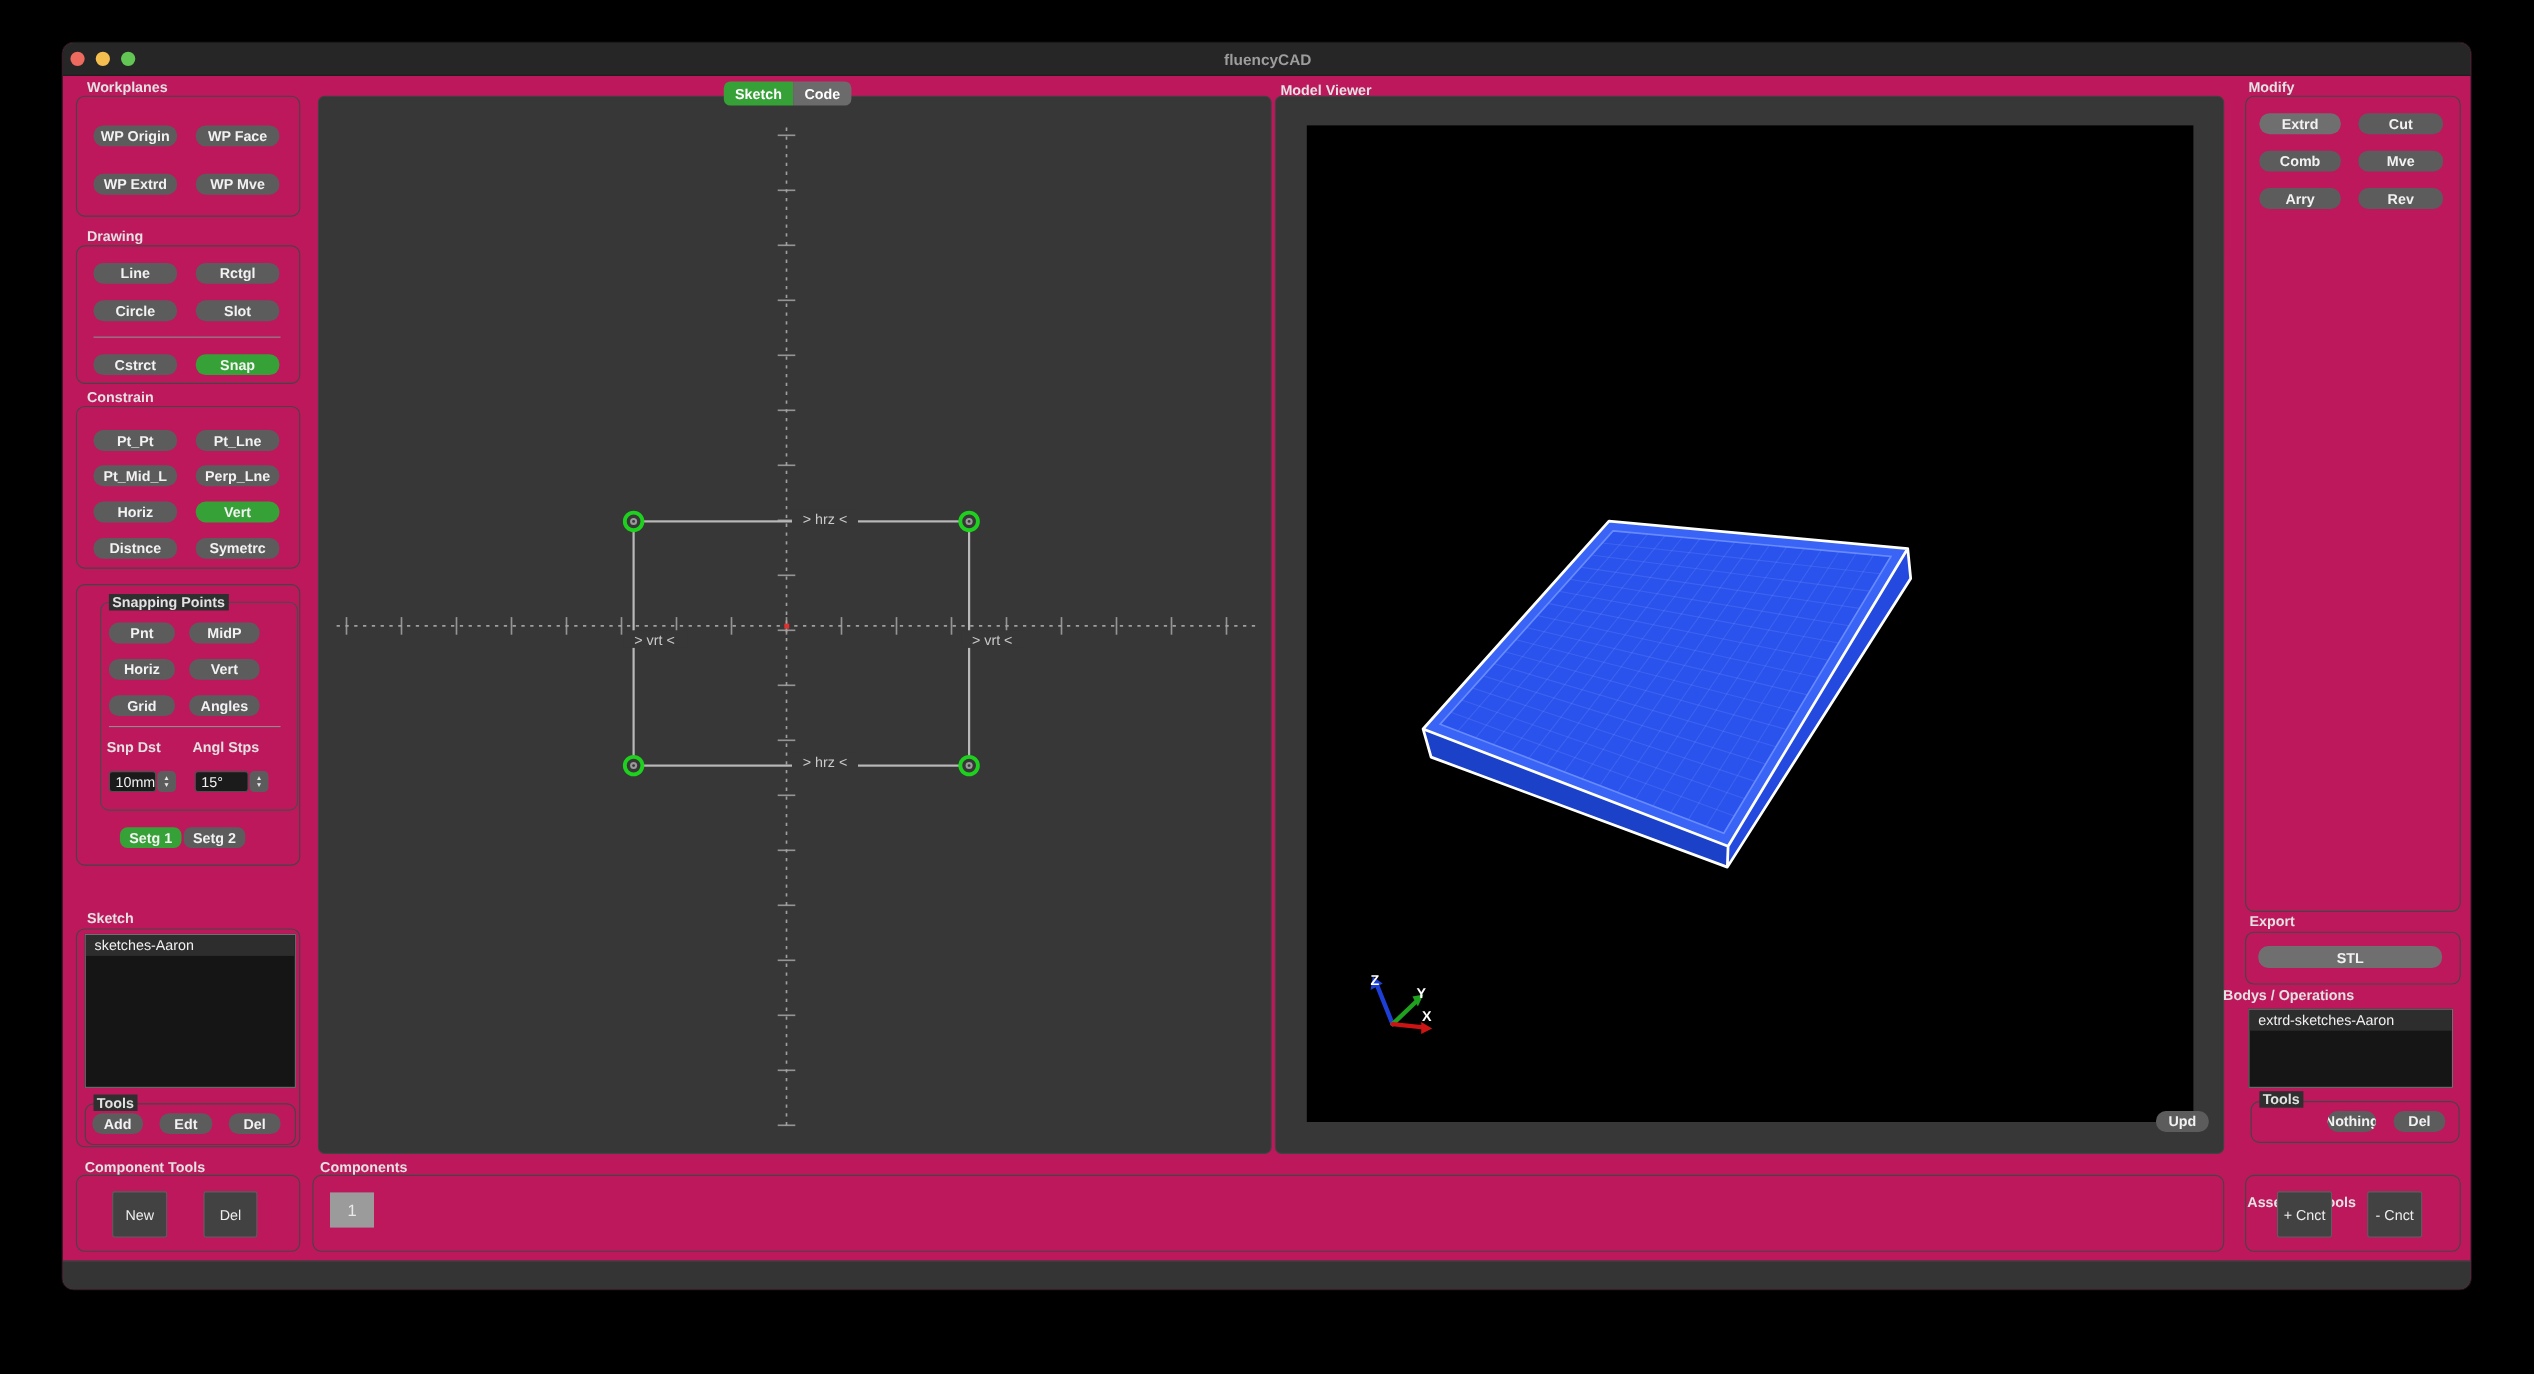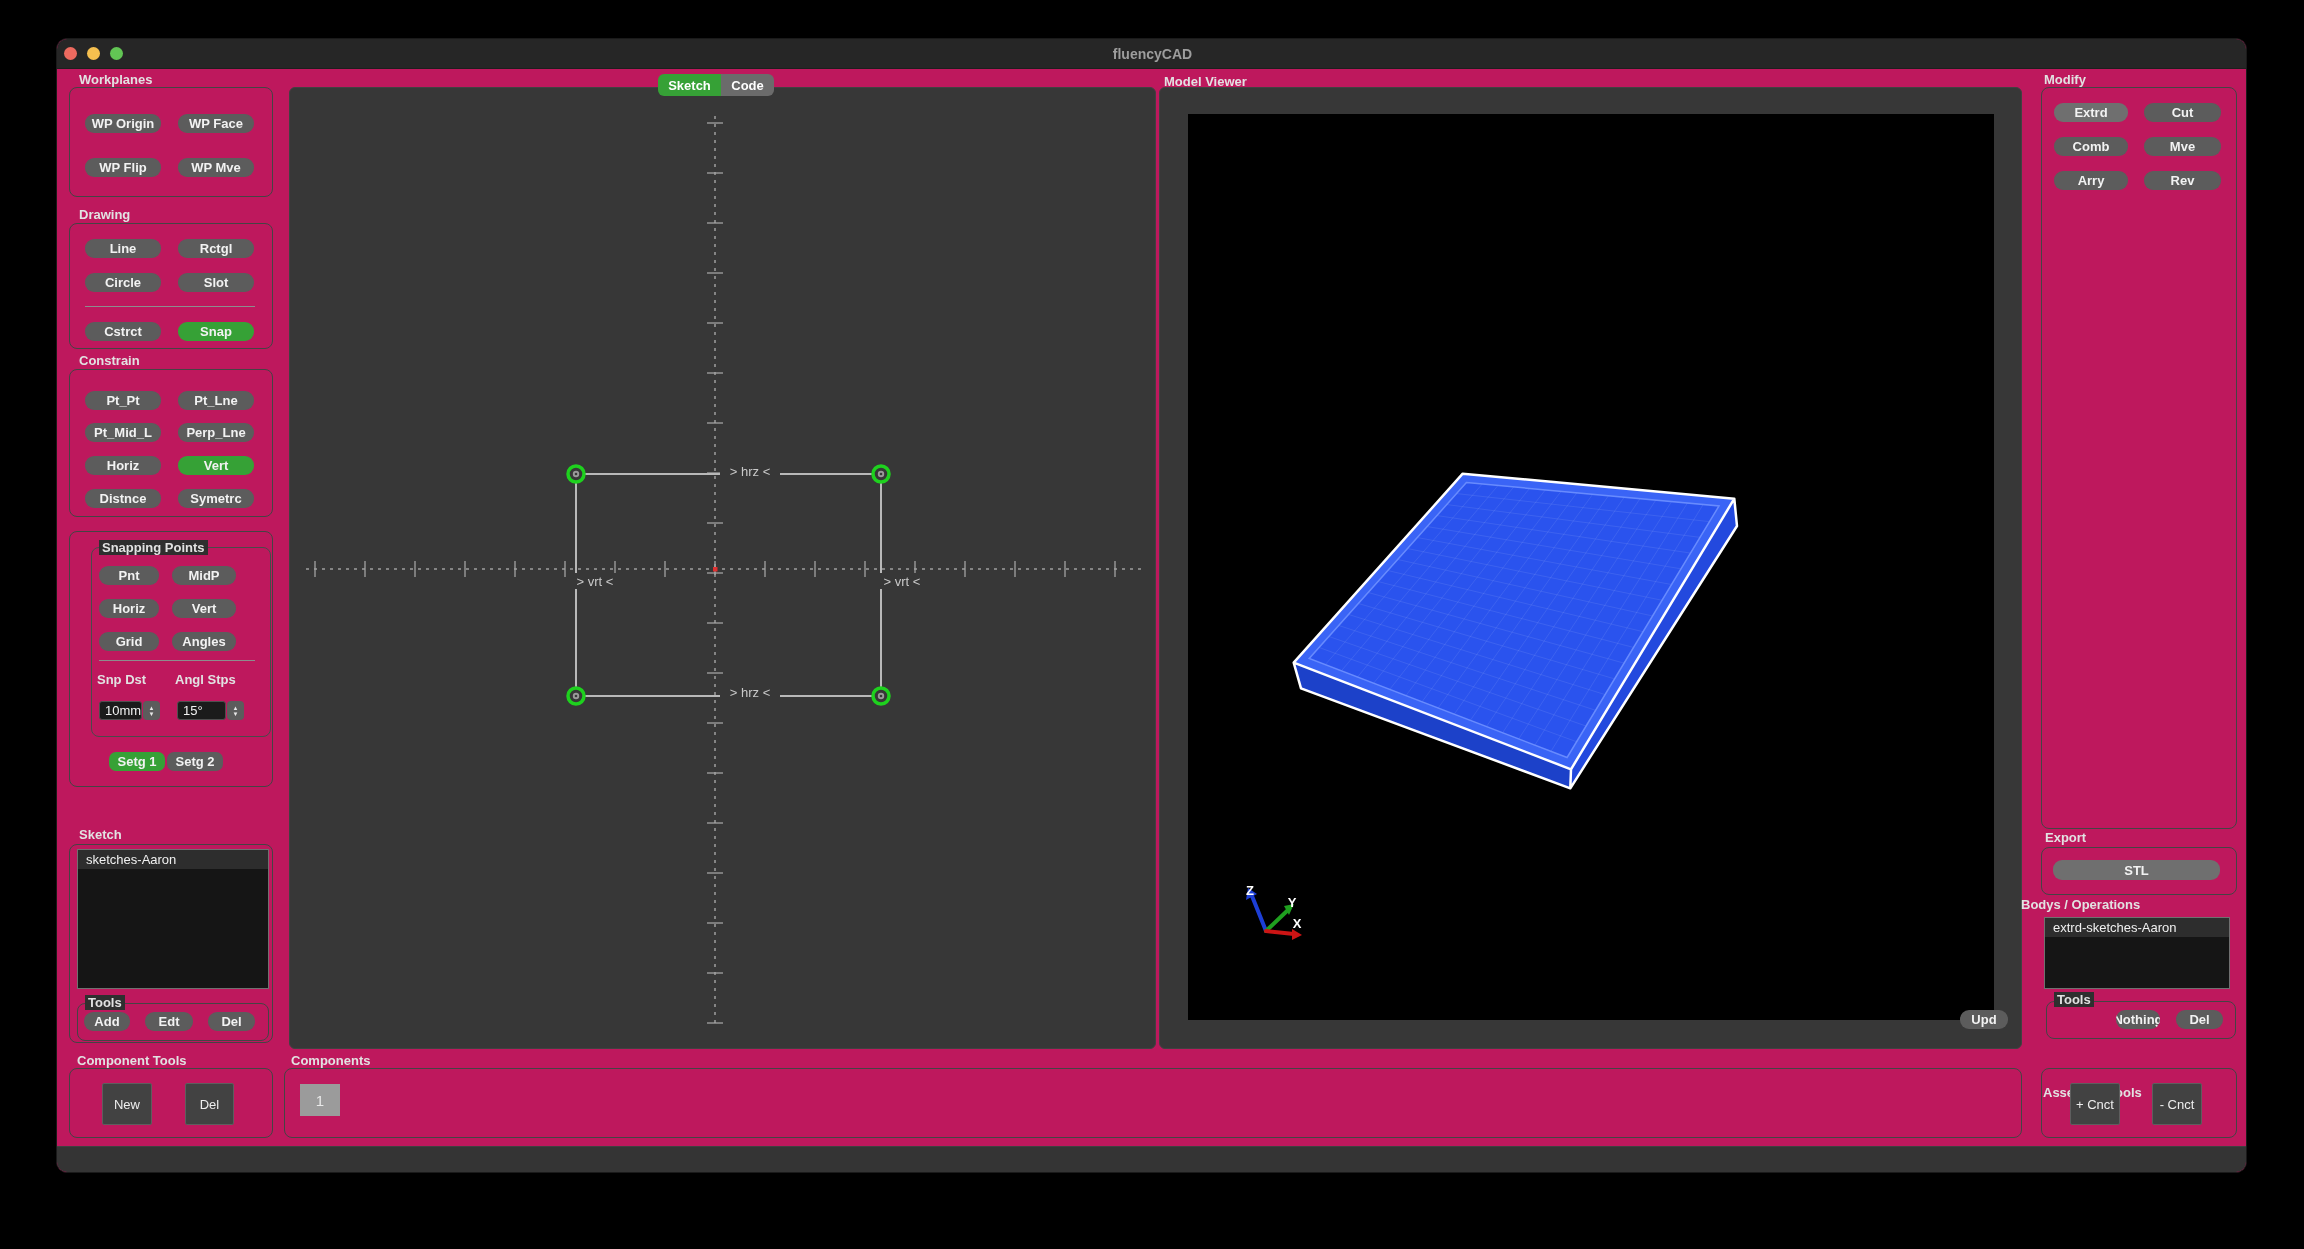--- a/index.html
+++ b/index.html
@@ -47,21 +47,21 @@
     <div id="title">fluencyCAD</div>
     <div class="light" style="left:7px;background:#ed6a5f;"></div>
     <div class="light" style="left:30px;background:#f5bf4f;"></div>
     <div class="light" style="left:53px;background:#62c554;"></div>
   </div>
 
   <div class="slabel" style="left:22px;top:33px;">Workplanes</div>
   <div class="gbox" style="left:12px;top:48px;width:204px;height:110px;"></div>
   <div class="btn" style="left:28px;top:75px;width:76px;height:19px;">WP Origin</div>
   <div class="btn" style="left:121px;top:75px;width:76px;height:19px;">WP Face</div>
-  <div class="btn" style="left:28px;top:119px;width:76px;height:19px;">WP Flip</div>
+  <div class="btn" style="left:28px;top:119px;width:76px;height:19px;">WP Extrd</div>
   <div class="btn" style="left:121px;top:119px;width:76px;height:19px;">WP Mve</div>
 
   <div class="slabel" style="left:22px;top:168px;">Drawing</div>
   <div class="gbox" style="left:12px;top:184px;width:204px;height:126px;"></div>
   <div class="btn" style="left:28px;top:200px;width:76px;height:19px;">Line</div>
   <div class="btn" style="left:121px;top:200px;width:76px;height:19px;">Rctgl</div>
   <div class="btn" style="left:28px;top:234px;width:76px;height:19px;">Circle</div>
   <div class="btn" style="left:121px;top:234px;width:76px;height:19px;">Slot</div>
   <div class="hr" style="left:28px;top:267px;width:170px;"></div>
   <div class="btn" style="left:28px;top:283px;width:76px;height:19px;">Cstrct</div>

